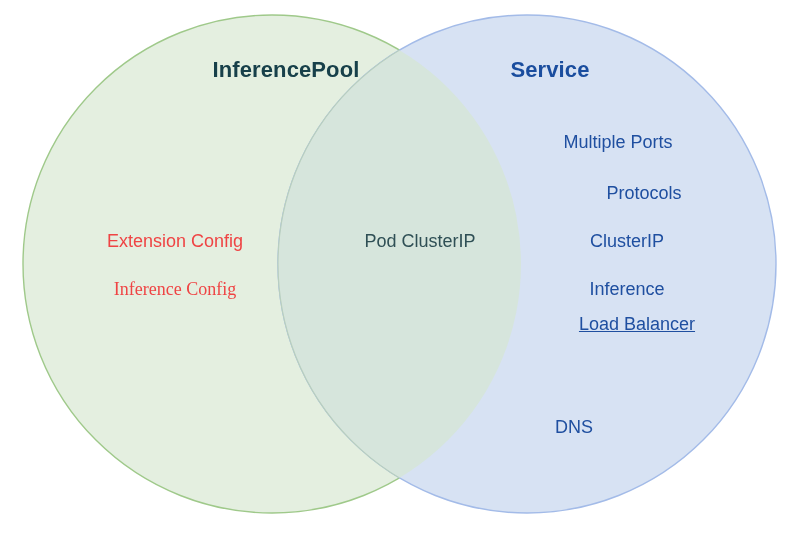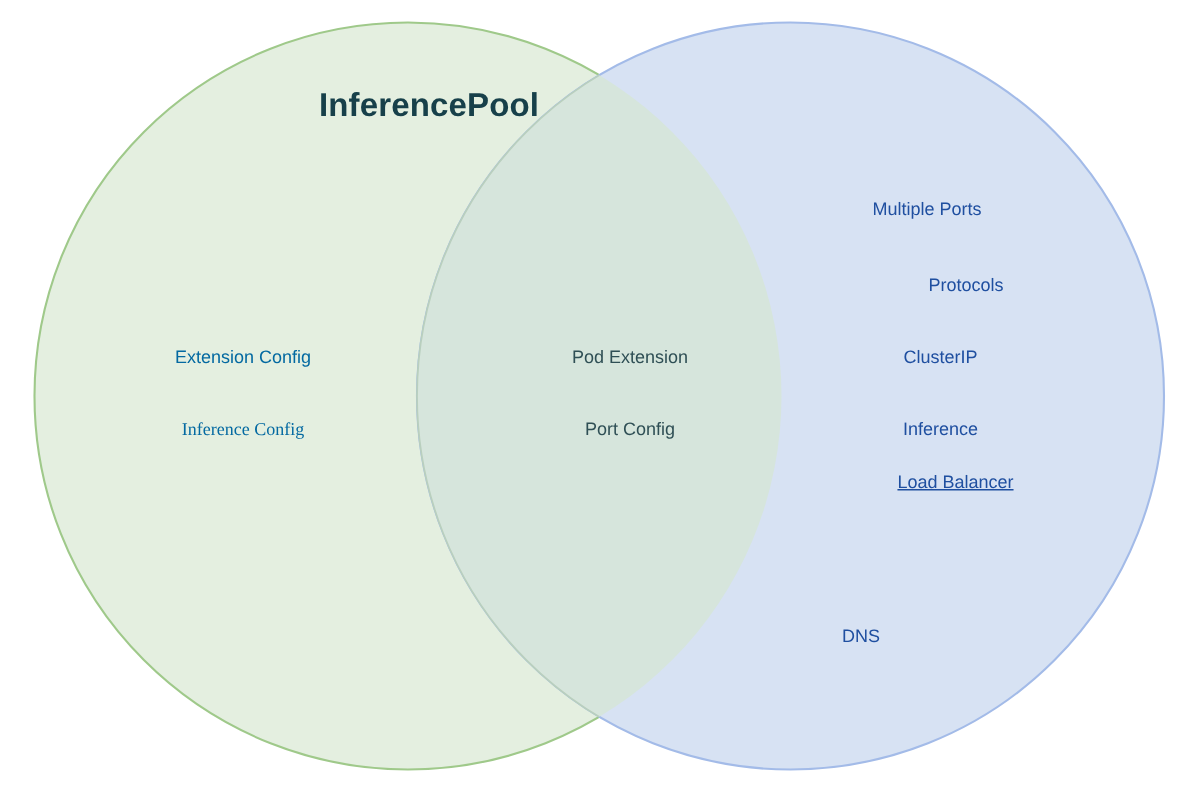--- a/index.html
+++ b/index.html
@@ -46,27 +46,27 @@
     top: 57px;
     color: #17404a;
   }
   #title-right {
     left: 530px;
     top: 57px;
     color: #1a4d9e;
   }
   .item {
     position: absolute;
-    font-size: 12px;
+    font-size: 18px;
     white-space: nowrap;
     transform: translateX(-50%);
   }
   .item-left {
-    color: #0369a1;
-    left: 142px;
+    color: #ef4444;
+    left: 155px;
   }
   .item-center {
     color: #2f4f55;
     left: 400px;
   }
   .item-right {
     color: #1f4fa0;
   }
 </style>
 </head>
@@ -87,26 +87,26 @@
 
     <g clip-path="url(#clip-left-circle)">
       <circle cx="527" cy="264" r="249" fill="#d6e5dc" stroke="#b9cfbe" stroke-width="1.2"></circle>
     </g>
   </svg>
 
   <div class="text-layer">
 
     <div class="set-title" id="title-left">InferencePool</div>
 
+    <div class="set-title" id="title-right">Service</div>
 
     <div class="item item-left" style="top:231px;">Extension Config</div>
     <div class="item item-left" style="top:279px;font-family:Liberation Serif, serif;">Inference Config</div>
 
-    <div class="item item-center" style="top:231px;">Pod Extension</div>
-    <div class="item item-center" style="top:279px;">Port Config</div>
+    <div class="item item-center" style="top:231px;">Pod ClusterIP</div>
 
     <div class="item item-right" style="left:598px; top:132px;">Multiple Ports</div>
     <div class="item item-right" style="left:624px; top:183px;">Protocols</div>
     <div class="item item-right" style="left:607px; top:231px;">ClusterIP</div>
     <div class="item item-right" style="left:607px; top:279px;">Inference</div>
     <div class="item item-right" style="left:617px; top:314px;text-decoration:underline;">Load Balancer</div>
     <div class="item item-right" style="left:554px; top:417px;">DNS</div>
 
   </div>
 </div>

